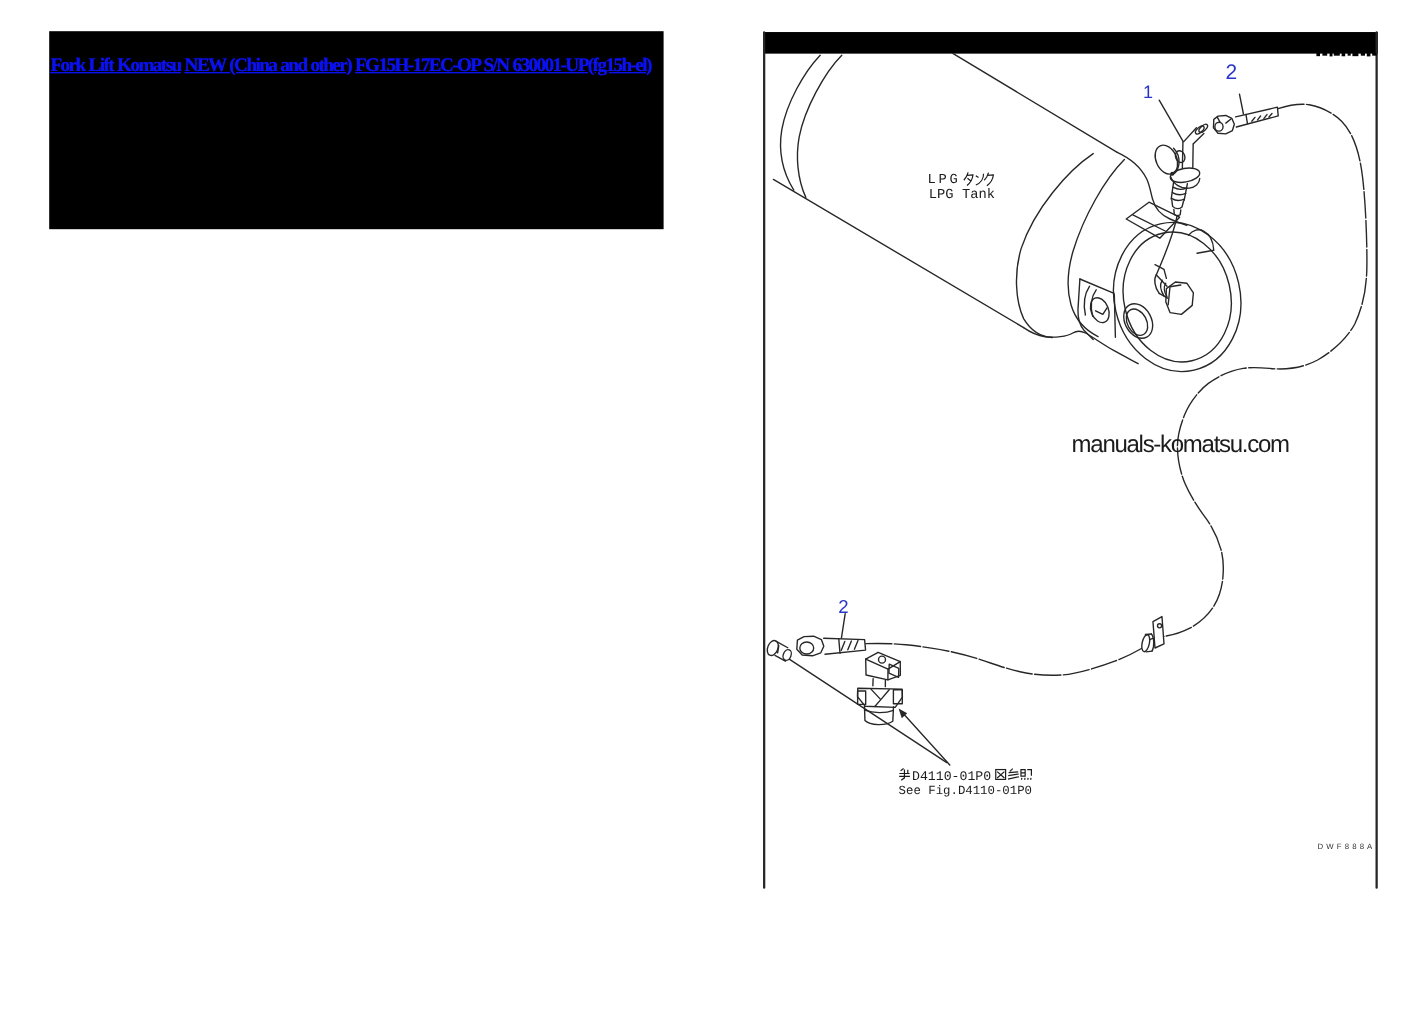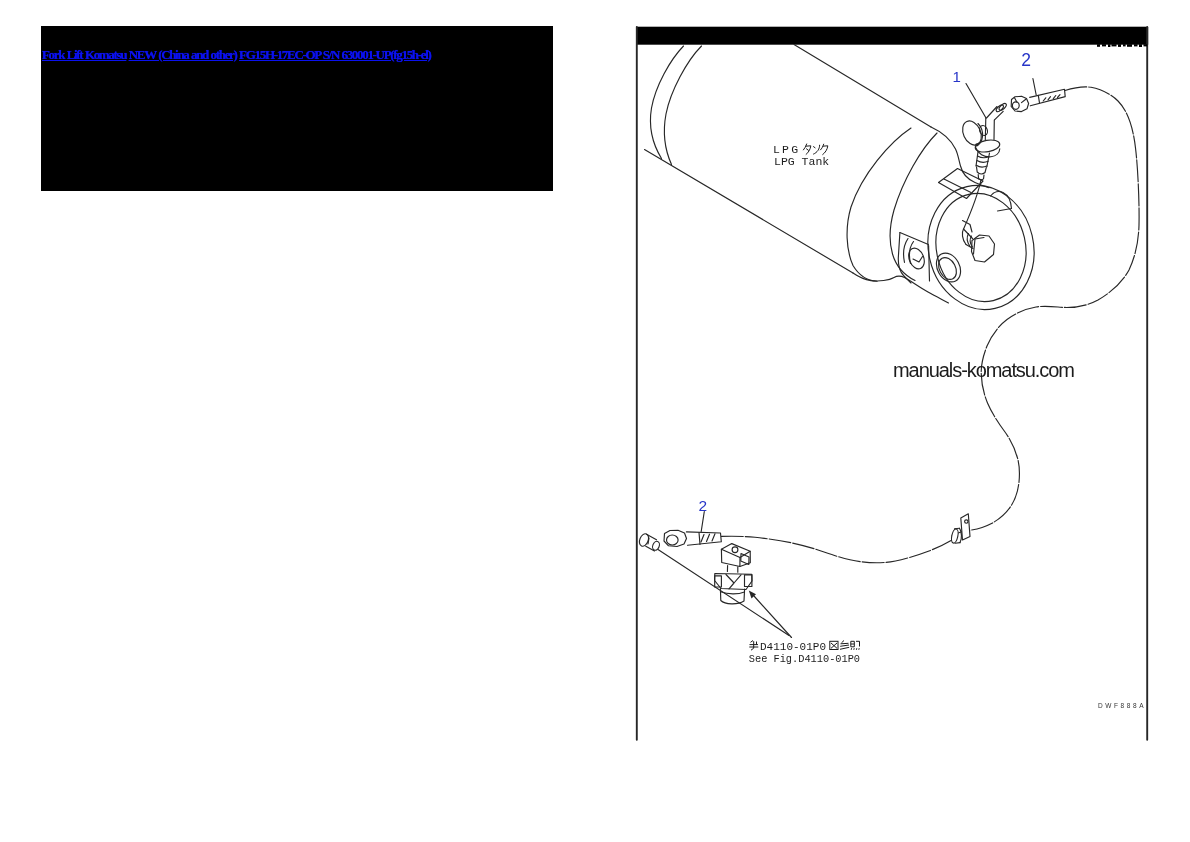--- a/index.html
+++ b/index.html
@@ -1,19 +1,19 @@
 <!DOCTYPE html>
 <html><head>
 <meta charset="utf-8">
 <style>
   html,body{margin:0;padding:0;background:#ffffff;width:1190px;height:842px;overflow:hidden;}
   body{font-family:"Liberation Sans", sans-serif;position:relative;}
   #blackbox{position:absolute;left:40.7px;top:26px;width:512.3px;height:164.5px;background:#000;}
   #linkline{position:absolute;left:42px;top:47.6px;white-space:nowrap;
-    font-family:"Liberation Serif", serif;font-weight:bold;font-size:13px;line-height:14px;letter-spacing:-1.32px;word-spacing:0.6px;
+    font-family:"Liberation Serif", serif;font-weight:bold;font-size:16px;line-height:14px;letter-spacing:-1.32px;word-spacing:0.6px;
     color:#0b11ee;text-shadow:0 0 0.7px #0b11ee;}
   #linkline a{color:#0b11ee;text-decoration:underline;}
   svg{position:absolute;left:0;top:0;}
   svg text{font-family:"Liberation Sans", sans-serif;}
   .mono{font-family:"Liberation Mono", monospace;}
 </style>
 </head>
 <body>
 <div id="blackbox"></div>
 <div id="linkline"><a>Fork Lift Komatsu</a> <a>NEW (China and other)</a> <a>FG15H-17EC-OP S/N 630001-UP(fg15h-el)</a></div>

